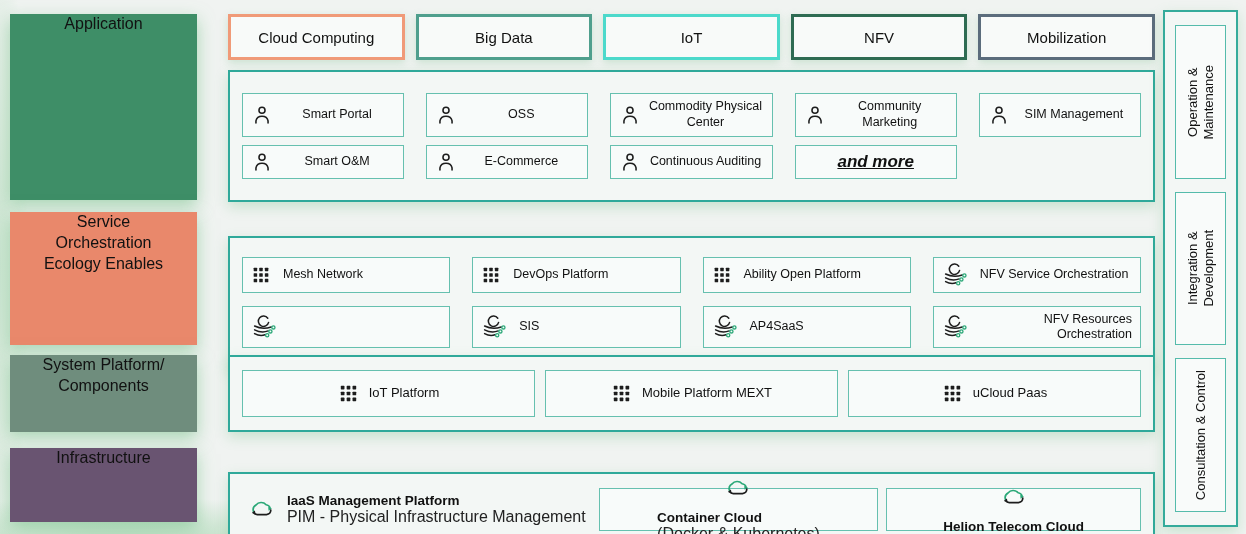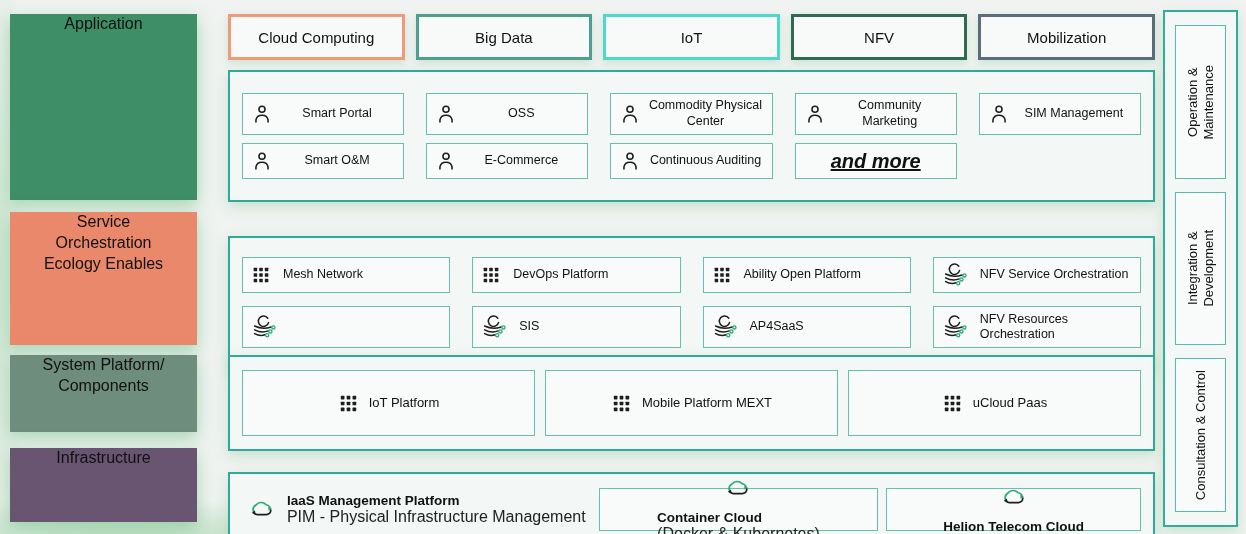--- a/index.html
+++ b/index.html
@@ -32,33 +32,33 @@
   }
 
   
   .container {
     position:absolute; left:228px; width:927px;
     border:2px solid #2fa99a; background:#f3f7f5;
     box-shadow:0 5px 12px rgba(110,190,130,.30);
   }
   .app-container   { top:70px;  height:132px; display:grid; grid-template-columns:repeat(5,1fr); column-gap:22px; row-gap:8px;  padding:21px 12px; }
   .svc-container   { top:212px; height:133px; display:grid; grid-template-columns:repeat(4,1fr); column-gap:22px; row-gap:13px; padding:19px 12px;margin-top:24px; }
-  .sys-container   { top:355px; height:96px;  display:flex; gap:10px; padding:13px 12px; }
+  .sys-container   { top:355px; height:77px;  display:flex; gap:10px; padding:13px 12px; }
   .infra-container { top:448px; height:75px;  display:flex; gap:8px;  padding:14px 12px;margin-top:24px; }
 
   .item {
     border:1.4px solid #66c0af; background:#f8fbfa;
     display:flex; align-items:center; padding:0 8px; gap:6px;
     font-size:12.5px; line-height:1.25;
   }
   .item .lbl { flex:1; text-align:center; }
   .svc-item .lbl { flex:1; text-align:left; padding-left:6px; }
   .sys-item { flex:1; justify-content:center; }
   .sys-item .lbl { flex:0 1 auto; font-size:13px; padding-left:4px; }
-  .more-item { justify-content:center; font-size:20px; font-style:italic; }
+  .more-item { justify-content:center; font-size:17px; font-style:italic; }
   .more-item .lbl { text-decoration:underline; font-weight:600; }
 
   .infra-item { display:flex; align-items:center; justify-content:center; gap:10px; }
   .infra-item.boxed { border:1.4px solid #66c0af; background:#f8fbfa;flex-direction:column; }
   .infra-text { display:flex; flex-direction:column; justify-content:center; }
   .infra-title { font-size:13.5px; font-weight:700; }
   .infra-sub { font-size:16px; color:#222; }
 
   .ico { flex:0 0 auto; }
 
@@ -237,21 +237,21 @@
     <div class="item svc-item">
         <svg class="ico" width="26" height="26">
           <use href="#icon-swirl"></use>
         </svg>
         <span class="lbl">AP4SaaS</span>
       </div>
     <div class="item svc-item">
         <svg class="ico" width="26" height="26">
           <use href="#icon-swirl"></use>
         </svg>
-        <span class="lbl" style="text-align:left">NFV Resources Orchestration</span>
+        <span class="lbl" style="text-align:right">NFV Resources Orchestration</span>
       </div>
   </div>
 
   <div class="container sys-container">
     <div class="item sys-item">
         <svg class="ico" width="21" height="21">
           <use href="#icon-grid"></use>
         </svg>
         <span class="lbl">IoT Platform</span>
       </div>

